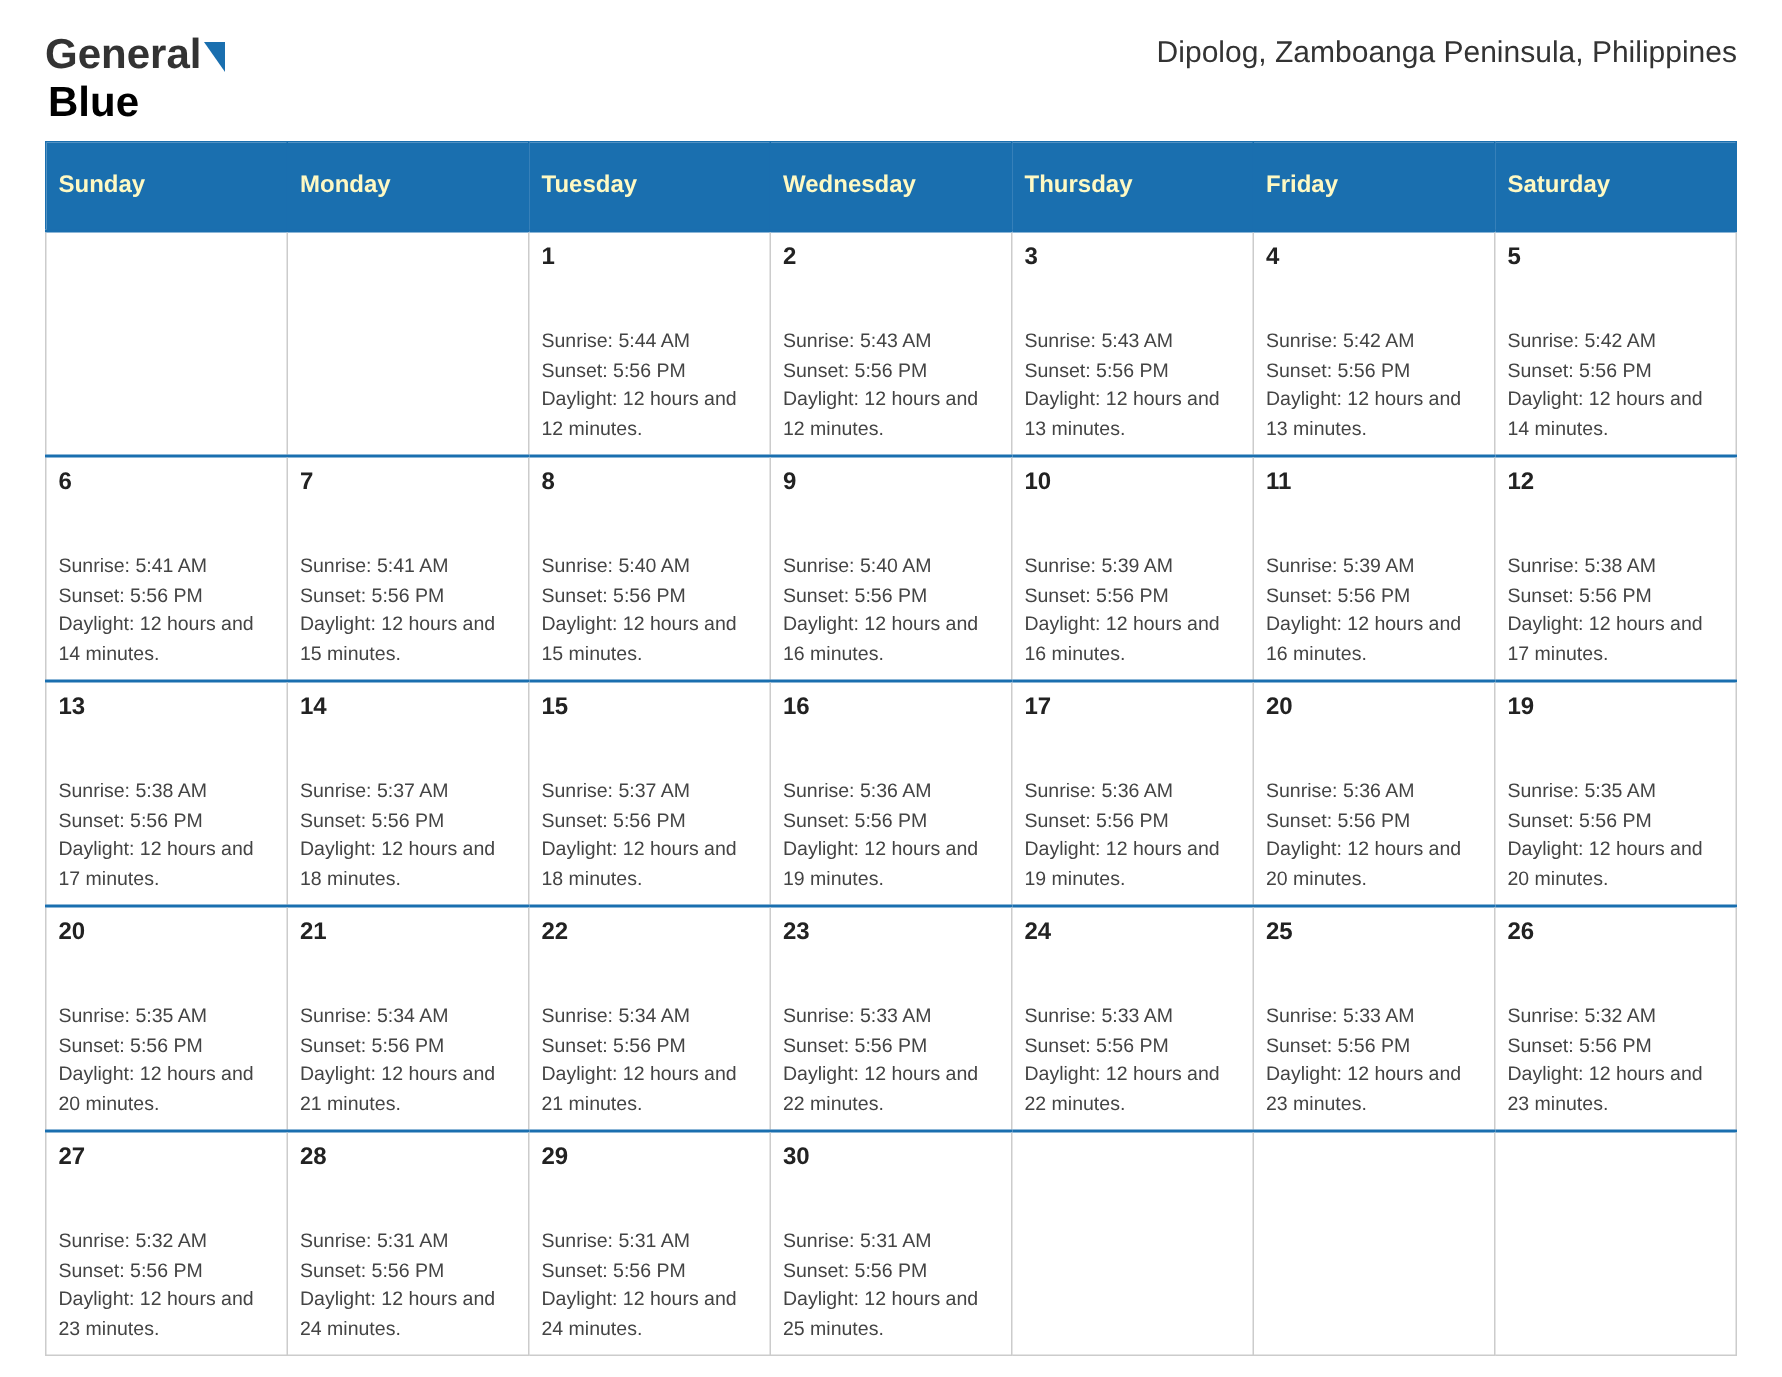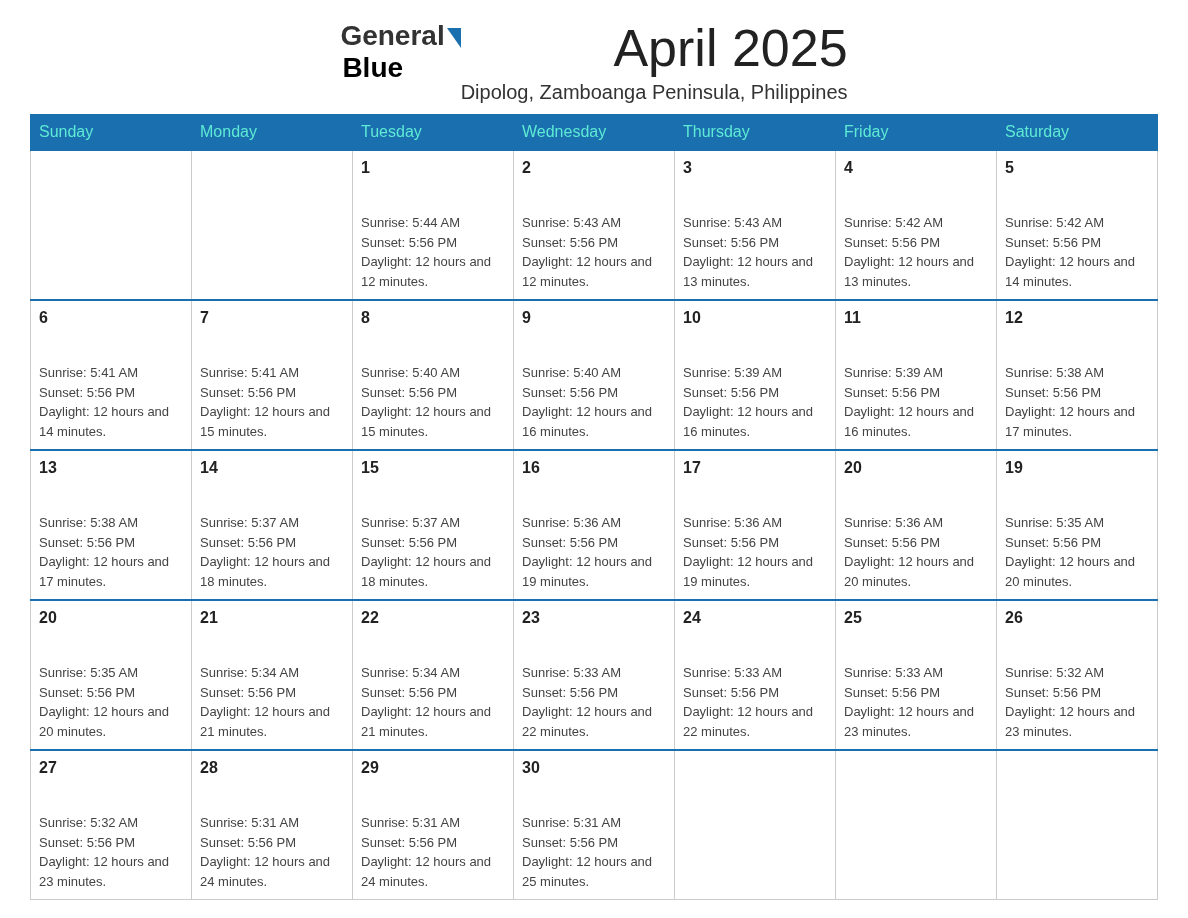--- a/index.html
+++ b/index.html
@@ -5,21 +5,21 @@
     * { margin: 0; padding: 0; box-sizing: border-box; }
     body {
       font-family: Arial, sans-serif;
       background: #fff;
       width: 1188px;
       min-height: 918px;
       padding: 20px 30px;
     }
     .header-row {
       display: flex;
-      justify-content: center;
+      justify-content: space-between;
       align-items: flex-start;
       margin-bottom: 8px;
     }
     .logo-text-general {
       font-size: 28px;
       font-weight: bold;
       color: #333;
     }
     .logo-text-blue {
       font-size: 28px;
@@ -53,24 +53,24 @@
       color: #333;
       margin-top: 4px;
     }
     .calendar-table {
       width: 100%;
       border-collapse: collapse;
       margin-top: 10px;
     }
     .calendar-table thead tr th {
       background-color: #1a6faf;
-      color: #5eead4;
-      padding: 8px 8px;
+      color: #fef9c3;
+      padding: 20px 8px;
       font-size: 16px;
-      font-weight: normal;
+      font-weight: bold;
       text-align: left;
       border: 1px solid #1a6faf;
     }
     .calendar-table tbody tr td {
       vertical-align: top;
       padding: 8px;
       border: 1px solid #ccc;
       border-top: 2px solid #1a6faf;
       width: calc(100% / 7);
       font-size: 13px;
@@ -113,21 +113,20 @@
       <span class="logo-text-general">General</span>
       <div class="logo-icon">
         <div class="logo-triangle"></div>
       </div>
     </div>
     <div class="logo-line2">
       <span class="logo-text-blue">Blue</span>
     </div>
   </div>
   <div class="title-section">
-    <div class="month-title">April 2025</div>
     <div class="location-title">Dipolog, Zamboanga Peninsula, Philippines</div>
   </div>
 </div>
 
 <table class="calendar-table">
   <thead>
     <tr>
     <th>Sunday</th>
         <th>Monday</th>
         <th>Tuesday</th>

